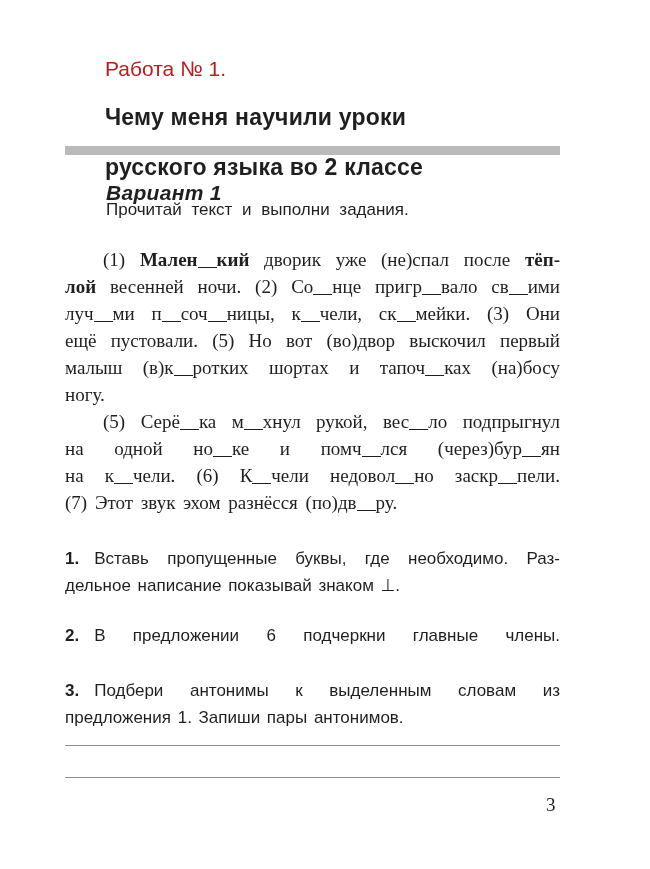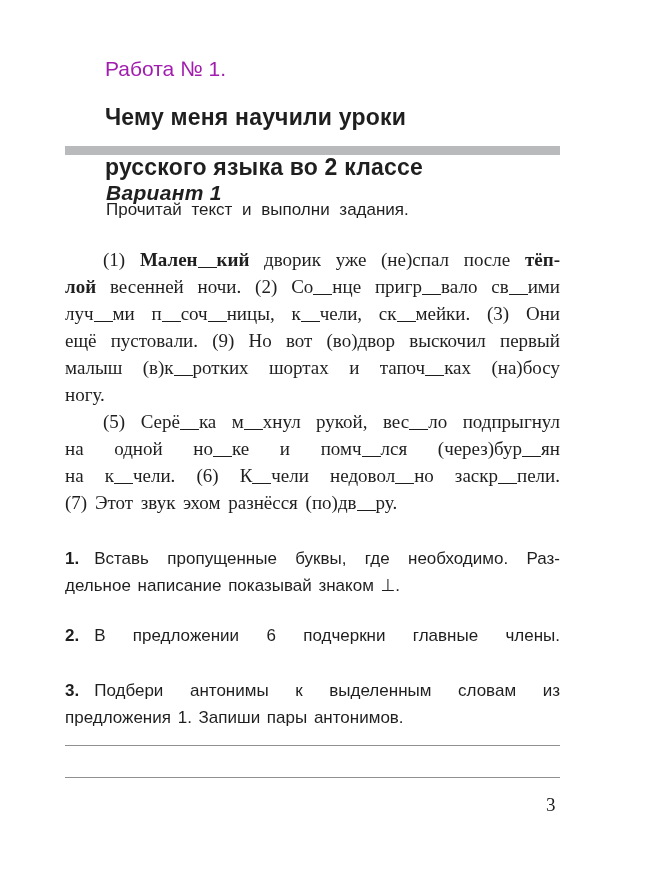--- a/index.html
+++ b/index.html
@@ -8,21 +8,21 @@
     width: 650px;
     height: 869px;
     background: #ffffff;
     color: var(--text-color, #1f1f1f);
     font-family: "Liberation Sans", sans-serif;
     overflow: hidden;
   }
 
   
   .work-header { position: absolute; left: 105px; top: 56px; }
-  .work-label  { font-size: 21px; line-height: 26px; font-weight: 400; color: #a21caf; }
+  .work-label  { font-size: 21px; line-height: 26px; font-weight: 400; color: #b91c1c; }
   .work-title .title-line {
     font-size: 23px; line-height: 30px; font-weight: 700; letter-spacing: 0.2px; margin-top: 20px;
   }
   .gray-bar {
     position: absolute; left: 65px; top: 146px;
     width: 495px; height: 9px;
     background: var(--bar-color, #b9babc);
   }
 
   
@@ -88,21 +88,21 @@
 
   <div class="variant-label">Вариант 1</div>
 
   <div class="instruction">Прочитай текст и выполни задания.</div>
 
   <div class="exercise" id="exercise">
       <div class="paragraph">
         <div class="tline indent">(1) <b>Мален</b><span class="blank"></span><b>кий</b> дворик уже (не)спал после <b>тёп-</b></div>
         <div class="tline"><b>лой</b> весенней ночи. (2) Со<span class="blank"></span>нце пригр<span class="blank"></span>вало св<span class="blank"></span>ими</div>
         <div class="tline">луч<span class="blank"></span>ми п<span class="blank"></span>соч<span class="blank"></span>ницы, к<span class="blank"></span>чели, ск<span class="blank"></span>мейки. (3) Они</div>
-        <div class="tline">ещё пустовали. (9) Но вот (во)двор выскочил первый</div>
+        <div class="tline">ещё пустовали. (5) Но вот (во)двор выскочил первый</div>
         <div class="tline">малыш (в)к<span class="blank"></span>ротких шортах и тапоч<span class="blank"></span>ках (на)босу</div>
         <div class="tline lastline">ногу.</div>
       </div>
       <div class="paragraph">
         <div class="tline indent">(5) Серё<span class="blank"></span>ка м<span class="blank"></span>хнул рукой, вес<span class="blank"></span>ло подпрыгнул</div>
         <div class="tline">на одной но<span class="blank"></span>ке и помч<span class="blank"></span>лся (через)бур<span class="blank"></span>ян</div>
         <div class="tline">на к<span class="blank"></span>чели. (6) К<span class="blank"></span>чели недовол<span class="blank"></span>но заскр<span class="blank"></span>пели.</div>
         <div class="tline lastline">(7) Этот звук эхом разнёсся (по)дв<span class="blank"></span>ру.</div>
       </div>
     </div>

